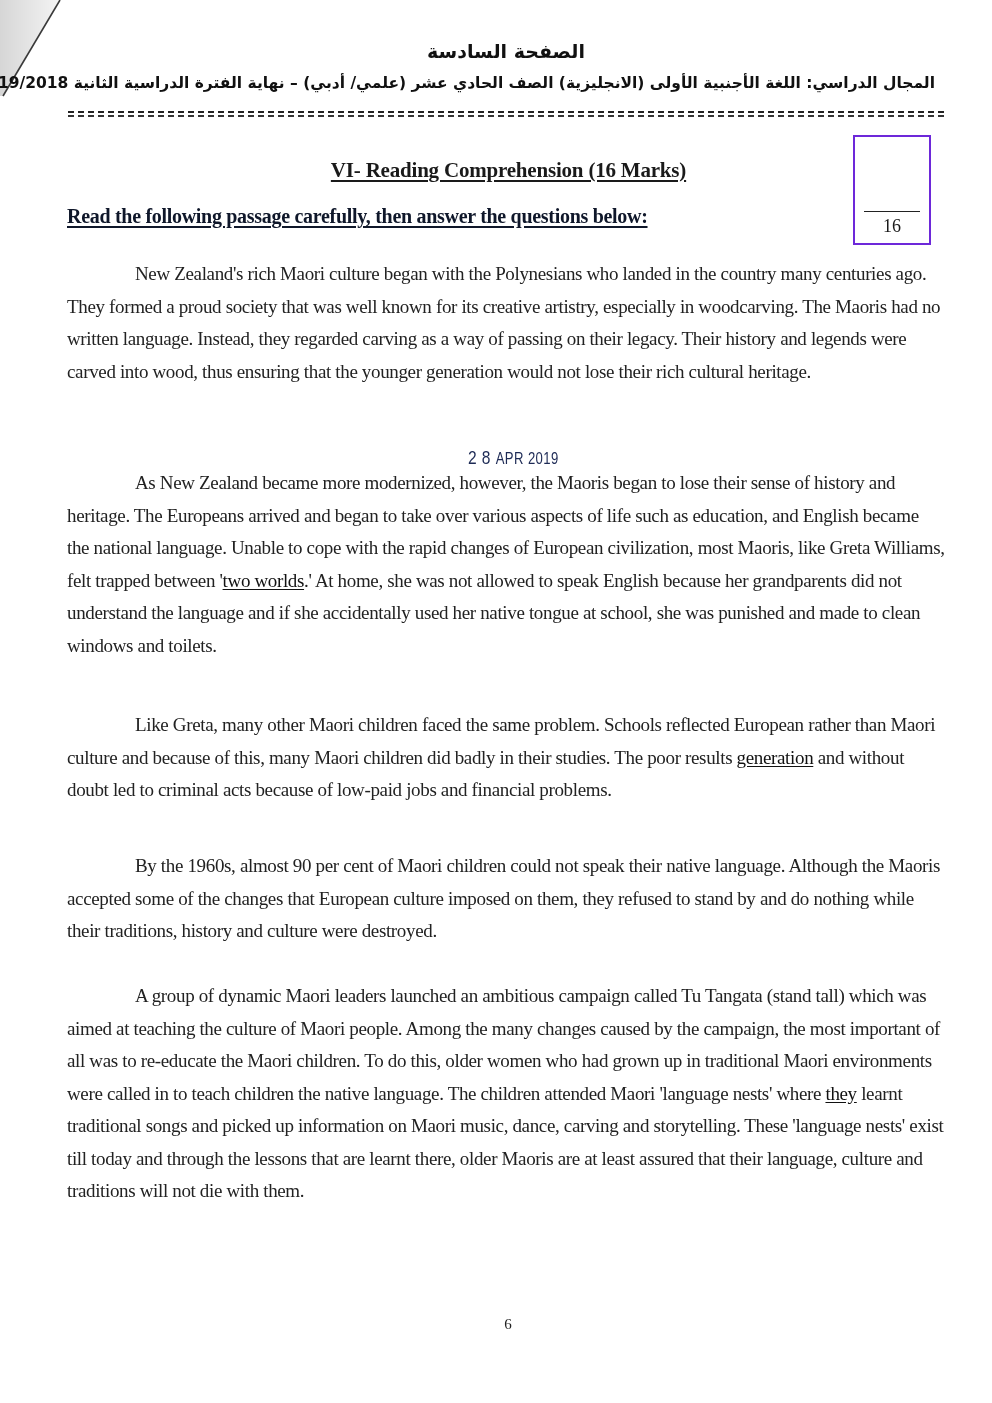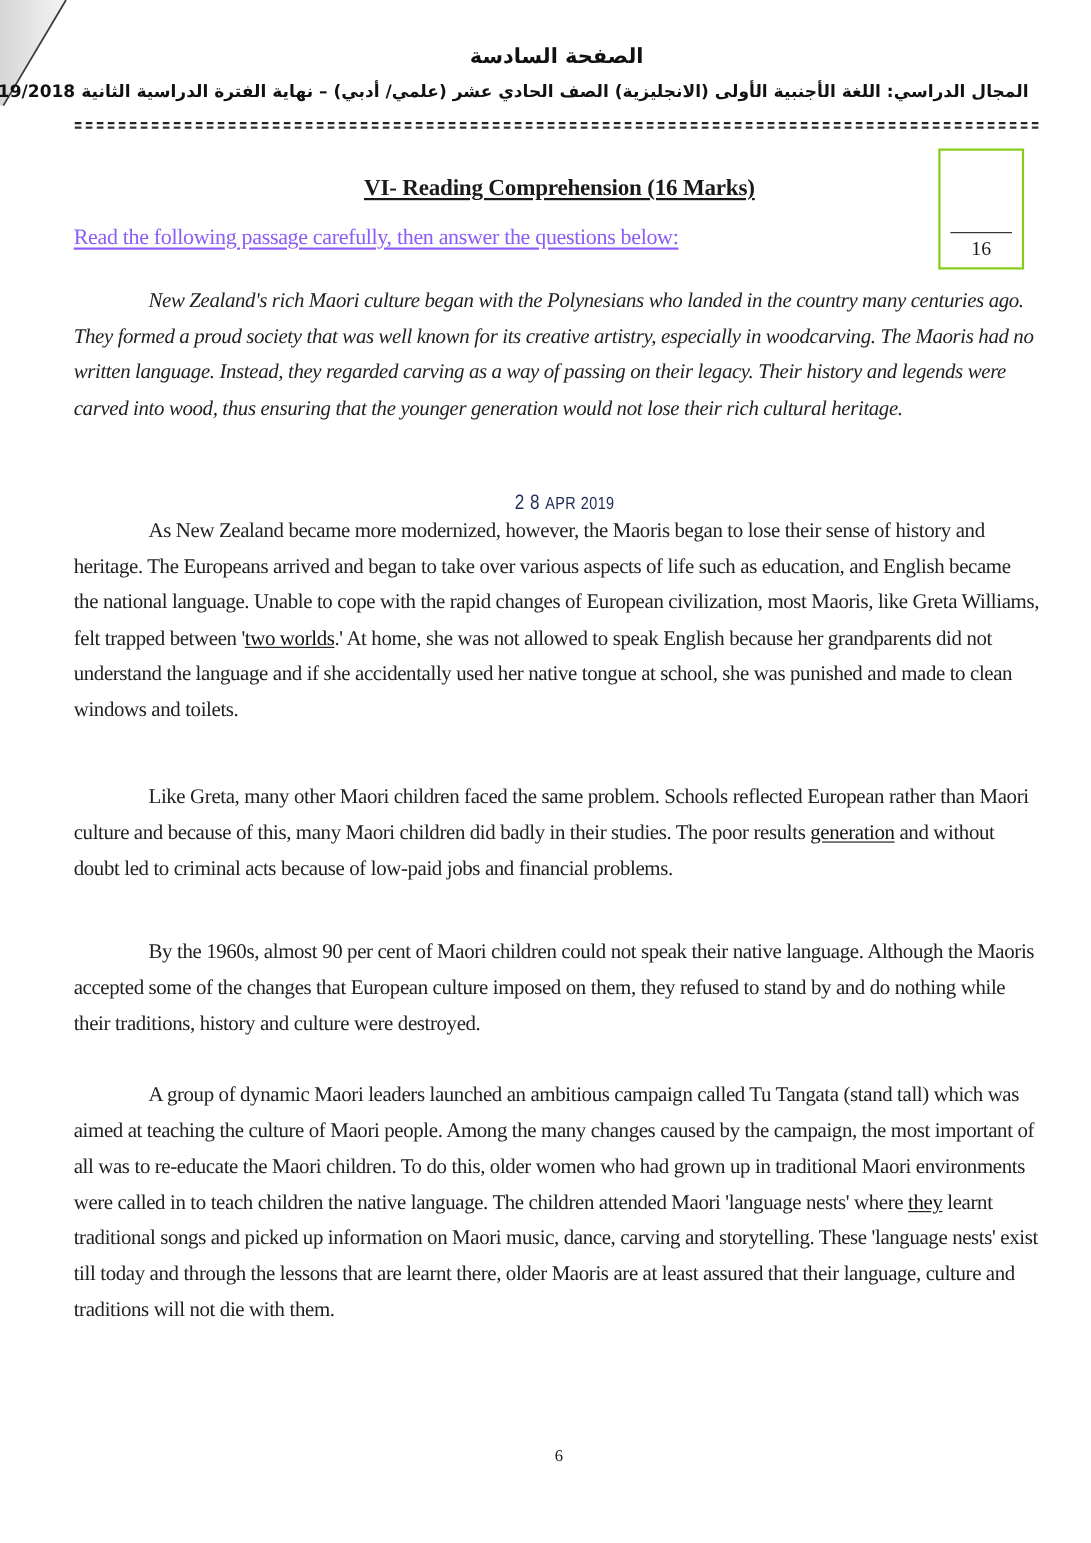--- a/index.html
+++ b/index.html
@@ -69,33 +69,33 @@
       text-decoration: underline;
       text-underline-offset: 3px;
       color: #1a1a1a;
       letter-spacing: -0.2px;
     }
     .instruction {
       position: absolute;
       top: 205px;
       left: 67px;
       font-size: 20px;
-      font-weight: normal;
+      font-weight: bold;
       text-decoration: underline;
       text-underline-offset: 3px;
-      color: #8b5cf6;
+      color: #0f172a;
       letter-spacing: -0.3px;
     }
     .score-box {
       position: absolute;
       left: 853px;
       top: 135px;
       width: 78px;
       height: 110px;
-      border: 2px solid #84cc16;
+      border: 2px solid #6d28d9;
       box-sizing: border-box;
     }
     .score-line {
       position: absolute;
       left: 9px;
       right: 9px;
       top: 74px;
       border-top: 1.5px solid #222;
     }
     .score-total {
@@ -172,21 +172,21 @@
 <div class="separator"></div>
 
 <div class="section-title">VI- Reading Comprehension (16 Marks)</div>
 <div class="instruction">Read the following passage carefully, then answer the questions below:</div>
 
 <div class="score-box">
   <div class="score-line"></div>
   <div class="score-total">16</div>
 </div>
 
-<div class="passage" style="top:258px;font-style:italic;">
+<div class="passage" style="top:258px;">
   <p>New Zealand's rich Maori culture began with the Polynesians who landed in the country many centuries ago. They formed a proud society that was well known for its creative artistry, especially in woodcarving. The Maoris had no written language. Instead, they regarded carving as a way of passing on their legacy. Their history and legends were carved into wood, thus ensuring that the younger generation would not lose their rich cultural heritage.</p>
 </div>
 
 <div class="stamp">
   <span>2 8</span>
   <span class="small">APR 2019</span>
 </div>
 
 <div class="passage" style="top:467px;">
   <p><span>As New Zealand became more modernized, however, the Maoris began to lose their sense of history and heritage. The Europeans arrived and began to take over various aspects of life such as education, and English became the national language. Unable to cope with the rapid changes of European civilization, most Maoris, like Greta Williams, felt trapped between '</span><span class="kw">two worlds</span><span>.' At home, she was not allowed to speak English because her grandparents did not understand the language and if she accidentally used her native tongue at school, she was punished and made to clean windows and toilets.</span></p>

